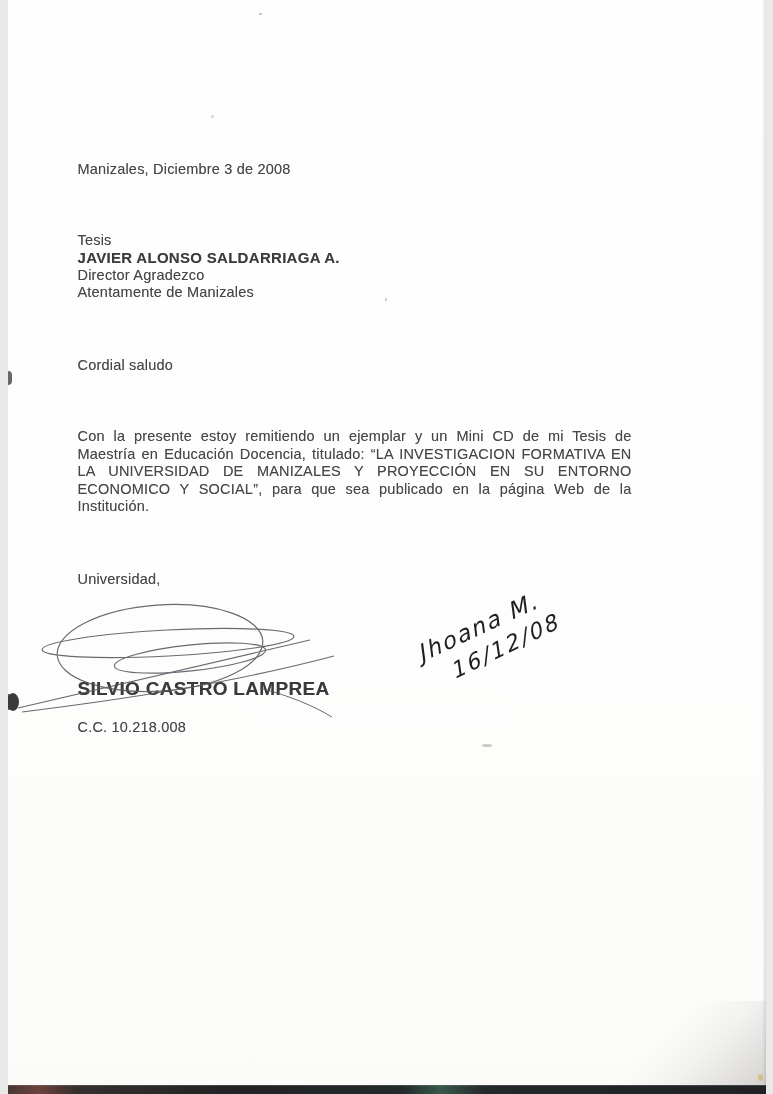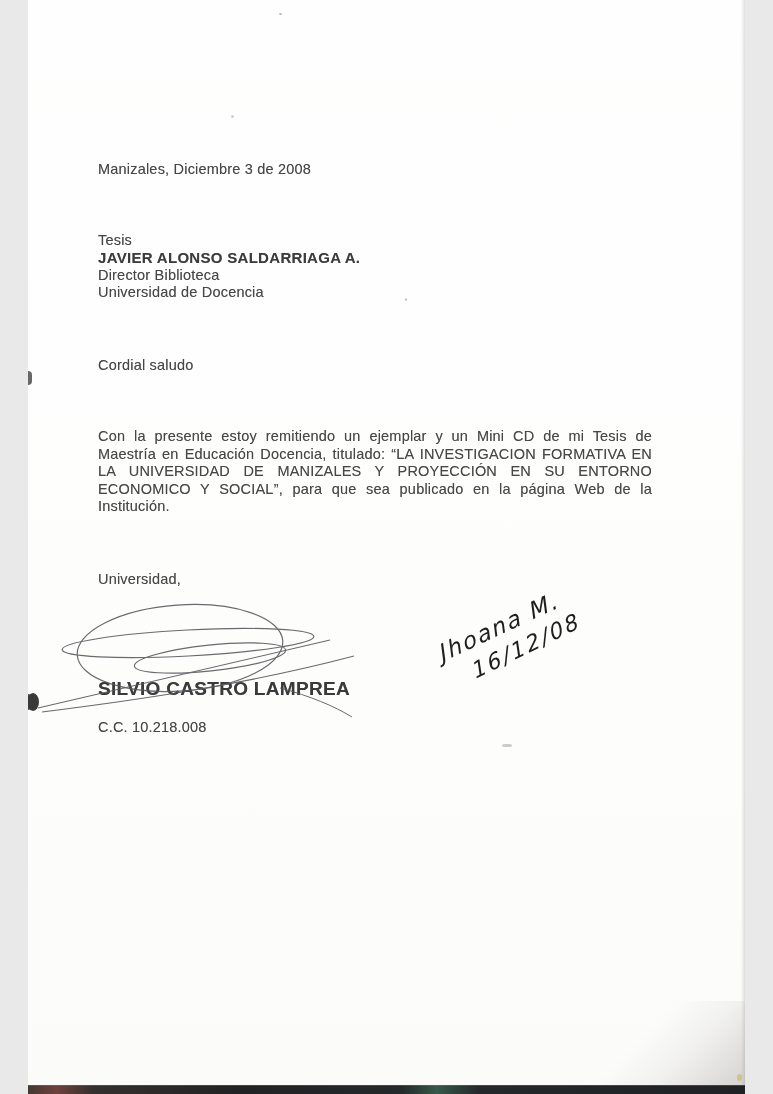--- a/index.html
+++ b/index.html
@@ -5,20 +5,21 @@
   html,body { margin:0; padding:0; background:#e9e9e9; }
   .page {
     position:relative;
     width:717px; height:1094px;
     margin:0 auto;
     background:
       linear-gradient(180deg, #fefefe 0%, #fdfdfc 70%, #fbfbfa 100%);
     overflow:hidden;
     font-family:"Liberation Sans", sans-serif;
     color:#454545;
+    padding-left:41px;
   }
   .txt {
     position:absolute;
     left:70px;
     font-size:14.5px;
     line-height:17.4px;
     letter-spacing:0.2px;
     color:#474747;
     text-shadow:0 0 0.5px rgba(70,70,70,0.45);
     white-space:nowrap;
@@ -100,22 +101,22 @@
 </head>
 <body>
 
 <div class="page">
 
   <div class="txt date-line">Manizales, Diciembre 3 de 2008</div>
 
   <div class="txt recipient">
     <div>Tesis</div>
     <div class="bold-line">JAVIER ALONSO SALDARRIAGA A.</div>
-    <div>Director Biblioteca</div>
-    <div>Universidad de Docencia</div>
+    <div>Director Agradezco</div>
+    <div>Atentamente de Manizales</div>
   </div>
 
   <div class="txt greeting">Cordial saludo</div>
 
   <div class="txt body-par">Con la presente estoy remitiendo un ejemplar y un Mini CD de mi Tesis de Maestría en Educación Docencia, titulado: “LA INVESTIGACION FORMATIVA EN LA UNIVERSIDAD DE MANIZALES Y PROYECCIÓN EN SU ENTORNO ECONOMICO Y SOCIAL”, para que sea publicado en la página Web de la Institución.</div>
 
 
   <div class="txt closing-line">Universidad,</div>
 
   <div class="txt sender-name">SILVIO CASTRO LAMPREA</div>

